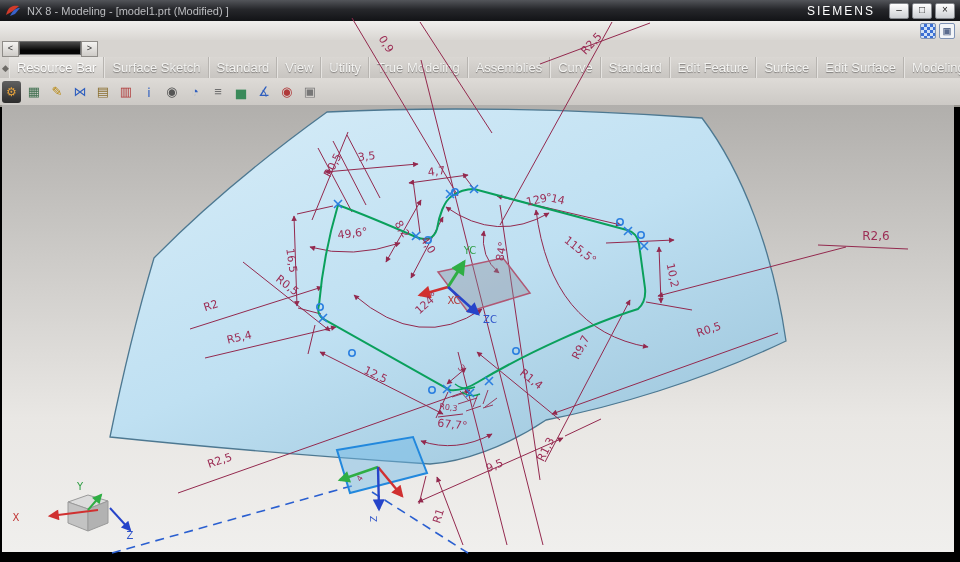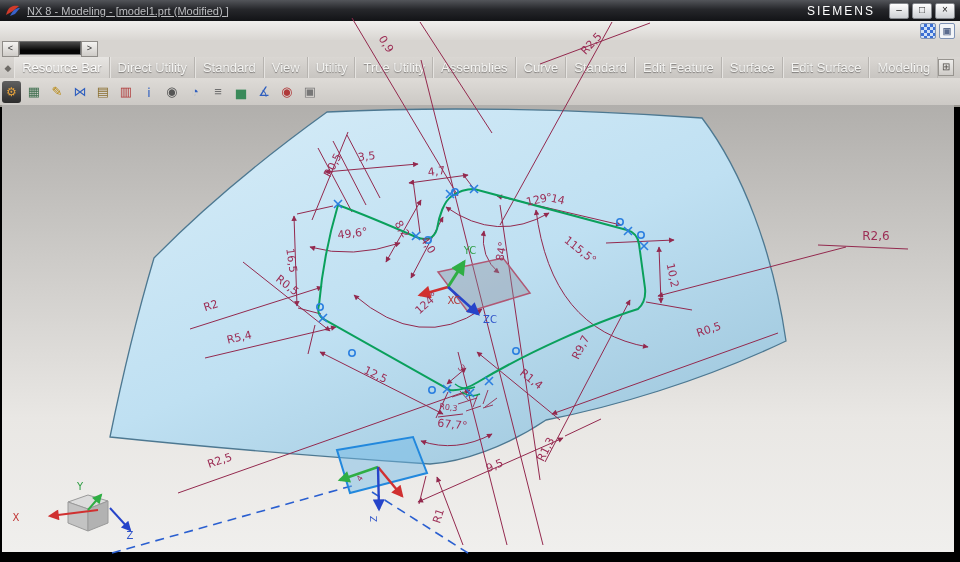--- a/index.html
+++ b/index.html
@@ -3,21 +3,21 @@
 <meta charset="utf-8">
 <style>
   html,body{margin:0;padding:0;width:960px;height:562px;overflow:hidden;background:#000;
     font-family:"Liberation Sans",sans-serif;-webkit-font-smoothing:antialiased;}
   .window{position:absolute;inset:0;}
   
   .titlebar{position:absolute;top:0;left:0;right:0;height:21px;
     background:linear-gradient(#53555a,#26272b 45%,#121316);
     display:flex;align-items:center;gap:6px;padding:0 5px;border-bottom:1px solid #000;}
   .nxlogo{width:16px;height:13px;flex:0 0 auto;}
-  .title-text{color:#bcbdc0;font-size:11px;white-space:nowrap;text-decoration:underline;}
+  .title-text{color:#bcbdc0;font-size:11px;white-space:nowrap;}
   .brand{margin-left:auto;color:#fff;font-weight:normal;font-size:12px;letter-spacing:2px;}
   .winbtns{display:flex;gap:3px;margin-left:8px;}
   .winbtn{width:18px;height:14px;background:linear-gradient(#fefefe,#cdd0d4);
     border:1px solid #83868b;border-radius:2px;font-size:10px;line-height:12px;
     text-align:center;color:#1d1d1d;cursor:default;}
   
   .promptbar{position:absolute;top:21px;left:0;right:0;height:19px;
     background:linear-gradient(#f0efed,#d9d6d2);border-bottom:1px solid #a39f9b;
     display:flex;align-items:center;padding:0 7px;font-size:11px;font-weight:bold;color:#0d0d0d;}
   .prompt-icons{position:absolute;right:5px;top:2px;display:flex;gap:3px;}
@@ -90,25 +90,25 @@
   <div class="navrow">
     <div class="navbtn back">&lt;</div>
     <div class="navbox"></div>
     <div class="navbtn fwd">&gt;</div>
   </div>
 
   <div class="tabrow">
     <div class="tool-glyph">◆</div>
     <div style="display:flex" id="tabs">
         <div class="tab active">Resource Bar</div>
-        <div class="tab">Direct Utility</div>
+        <div class="tab">Surface Sketch</div>
         <div class="tab">Standard</div>
         <div class="tab">View</div>
         <div class="tab">Utility</div>
-        <div class="tab">True Utility</div>
+        <div class="tab">True Modeling</div>
         <div class="tab">Assemblies</div>
         <div class="tab">Curve</div>
         <div class="tab">Standard</div>
         <div class="tab">Edit Feature</div>
         <div class="tab">Surface</div>
         <div class="tab">Edit Surface</div>
         <div class="tab">Modeling</div>
       </div>
     <div class="overflow-btn">⊞</div>
   </div>

